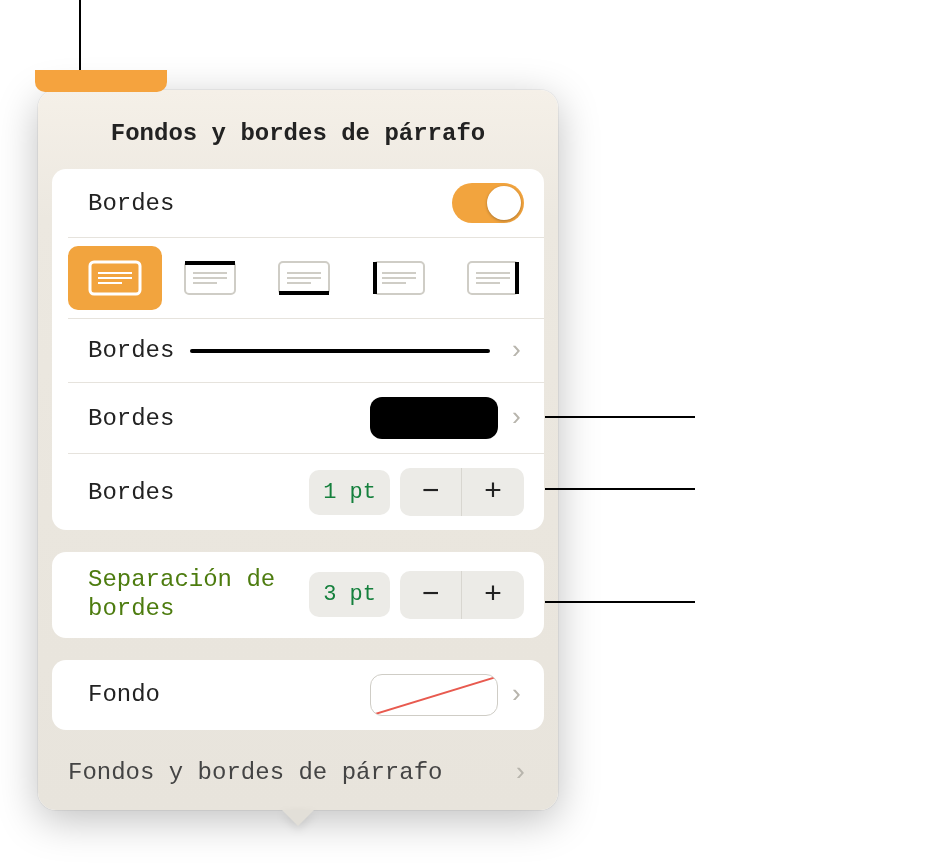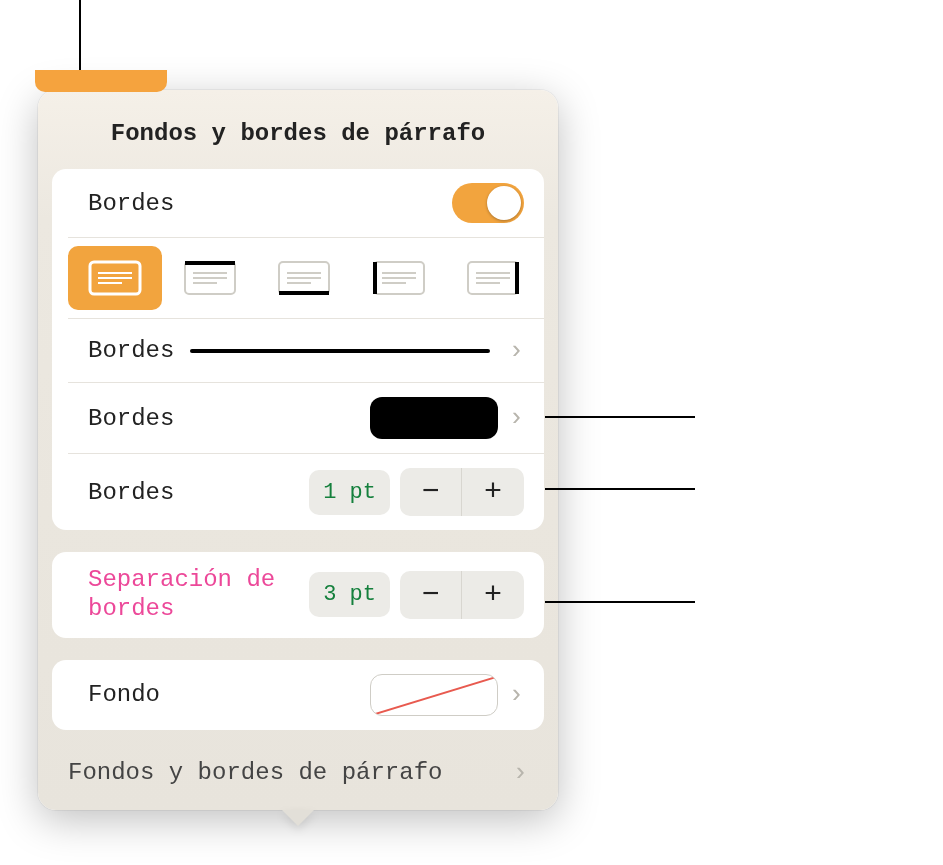--- a/index.html
+++ b/index.html
@@ -74,21 +74,21 @@
       border-bottom: 1px solid #e6e3dd;
     }
     .row:last-child { border-bottom: none; }
     .row-label {
       font-size: 24px;
       color: #222;
       flex: 0 0 auto;
     }
     .row-label-multi {
       font-size: 24px;
-      color: #ec4899;
+      color: #4d7c0f;
       line-height: 1.2;
       flex: 0 0 auto;
     }
     .spacer { flex: 1 1 auto; }
     .toggle {
       width: 72px;
       height: 40px;
       border-radius: 40px;
       background: #f2a43e;
       position: relative;

